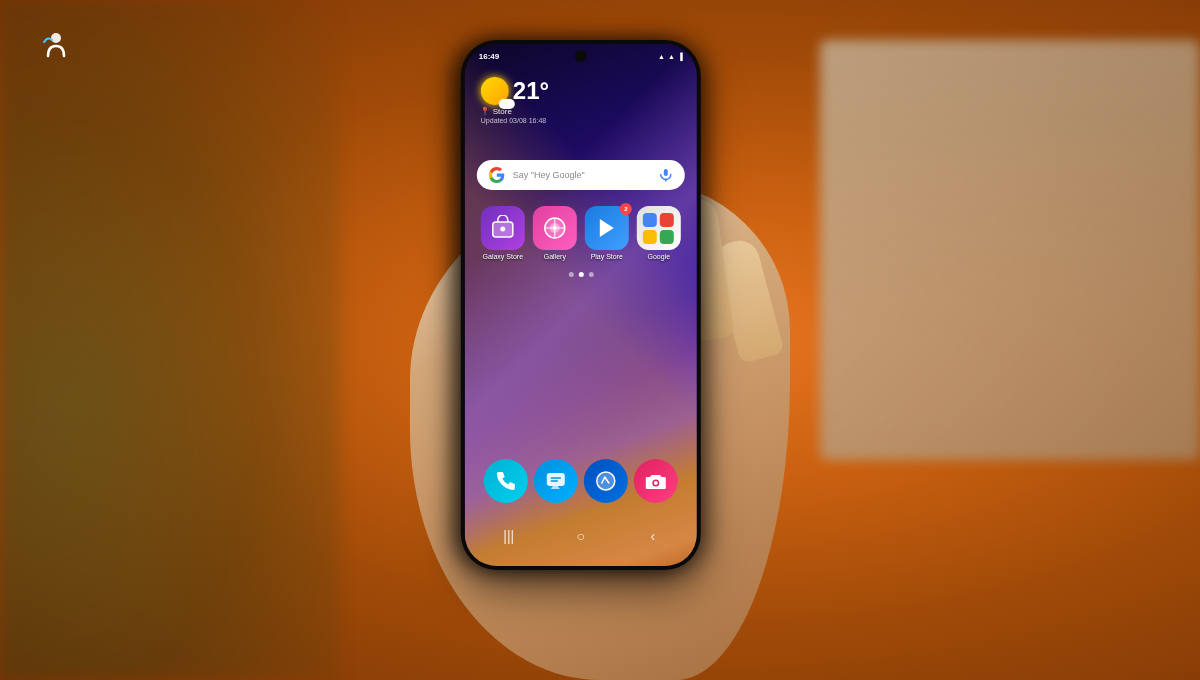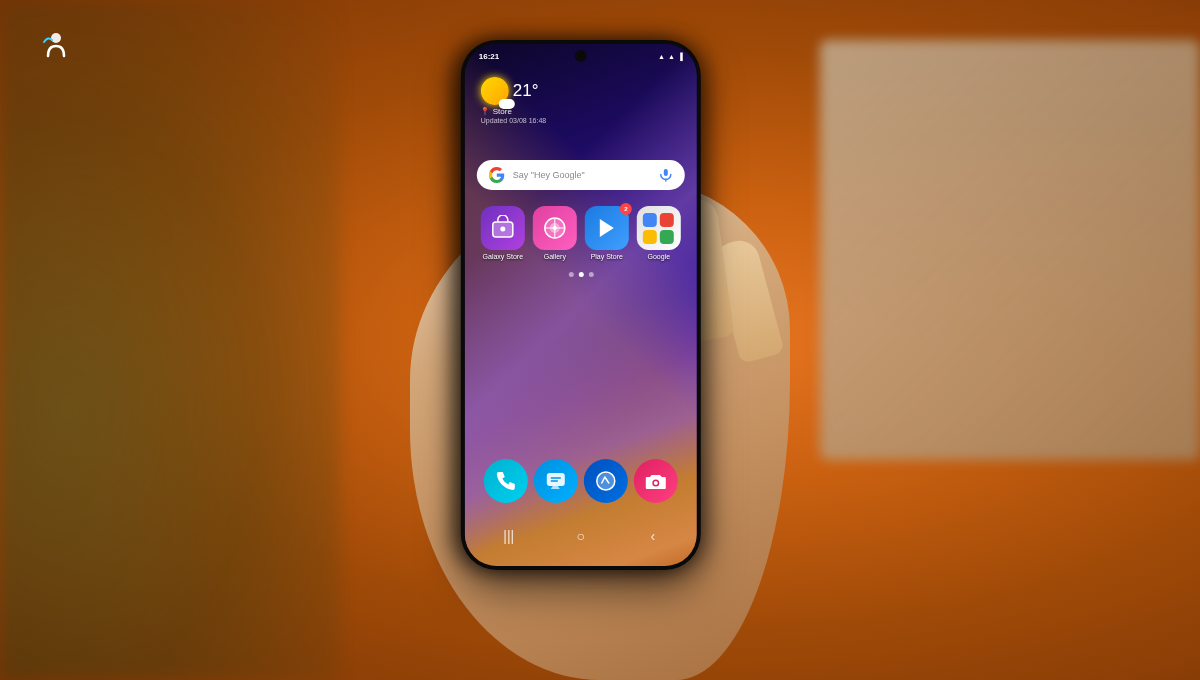--- a/index.html
+++ b/index.html
@@ -205,21 +205,21 @@
     .weather-cloud {
       position: absolute;
       bottom: -4px;
       right: -6px;
       width: 16px;
       height: 10px;
       background: white;
       border-radius: 8px;
     }
 
-    .weather-temp-num { font-size: 17px; font-weight: 400; }
+    .weather-temp-num { font-size: 24px; font-weight: 700; }
 
     .weather-location {
       font-size: 8px;
       color: rgba(255,255,255,0.9);
       display: flex;
       align-items: center;
       gap: 2px;
       margin-top: 2px;
     }
 
@@ -438,21 +438,21 @@
   <div class="phone">
     <div class="phone-screen">
 
       <div class="wallpaper">
         <div class="wallpaper-wave"></div>
       </div>
 
       <div class="camera-notch"></div>
 
       <div class="status-bar">
-        <span class="status-time">16:21</span>
+        <span class="status-time">16:49</span>
         <div class="status-icons">
           <span style="font-size:7px;">▲</span>
           <span style="font-size:7px;">▲</span>
           <span style="font-size:7px;">▐</span>
         </div>
       </div>
 
       <div class="weather-widget">
         <div class="weather-temp">
           <div class="weather-icon-sun">

